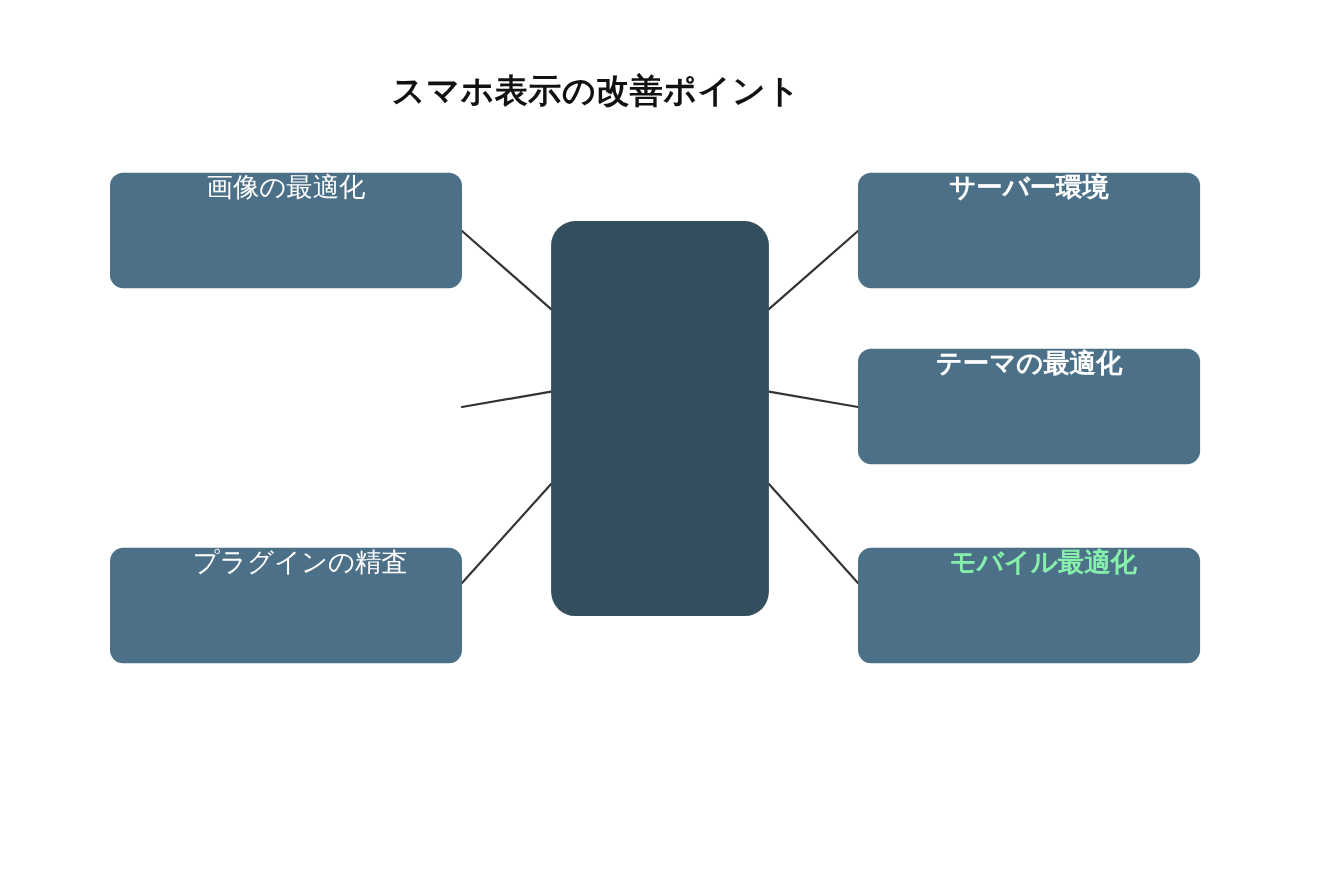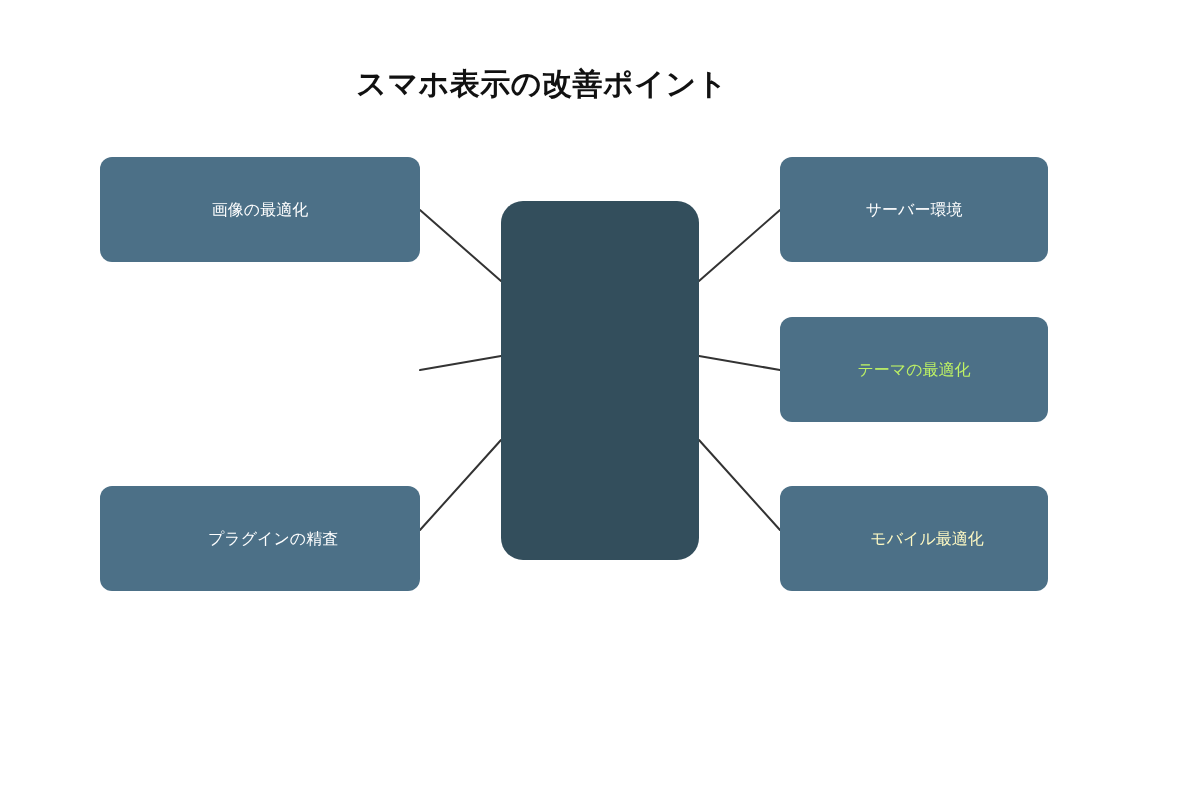--- a/index.html
+++ b/index.html
@@ -36,37 +36,36 @@
     left: 0;
     top: 0;
     width: 1200px;
     height: 800px;
     pointer-events: none;
   }
   .node-box {
     position: absolute;
     box-sizing: border-box;
     display: flex;
-    align-items: center;
     justify-content: center;
     border-radius: 12px;
     background: #4c7087;
     color: #ffffff;
-    font-size: 16px;
+    font-size: 24px;
     font-weight: normal;
     line-height: 1.2;
     text-align: center;
     padding: 0 14px;
     white-space: nowrap;
   }
   .node-box.left  { left: 100px; width: 320px; height: 105px; }
-  .node-box.right { left: 780px; width: 268px; height: 105px; }
+  .node-box.right { left: 780px; width: 311px; height: 105px; font-weight: bold; }
   .row-0 { top: 157px; }
   .row-1 { top: 317px; }
-  .row-2 { top: 486px; padding-left: 40px; }
+  .row-2 { top: 498px; padding-left: 40px; }
 
   .node-label-serif {
     font-family: "Liberation Serif", "DejaVu Serif", serif;
   }
 
   #hub-box {
     position: absolute;
     left: 501px;
     top: 201px;
     width: 198px;
@@ -111,21 +110,21 @@
   </div>
 
   <div id="hub-box" style="background: rgb(51, 78, 92); color: rgb(255, 255, 255);">
     <span></span>
   </div>
 
   <div class="node-box right row-0" style="background: rgb(76, 112, 135); color: rgb(255, 255, 255); border-radius: 12px;">
     <span>サーバー環境</span>
   </div>
 
-  <div class="node-box right row-1" style="background: rgb(76, 112, 135); color: #bef264; border-radius: 12px;">
+  <div class="node-box right row-1" style="background: rgb(76, 112, 135); color: #ffffff; border-radius: 12px;">
     <span>テーマの最適化</span>
   </div>
 
-  <div class="node-box right row-2" style="background: rgb(76, 112, 135); color: #fef9c3; border-radius: 12px;">
+  <div class="node-box right row-2" style="background: rgb(76, 112, 135); color: #86efac; border-radius: 12px;">
     <span>モバイル最適化</span>
   </div>
 
 </div>
 
 </body></html>

